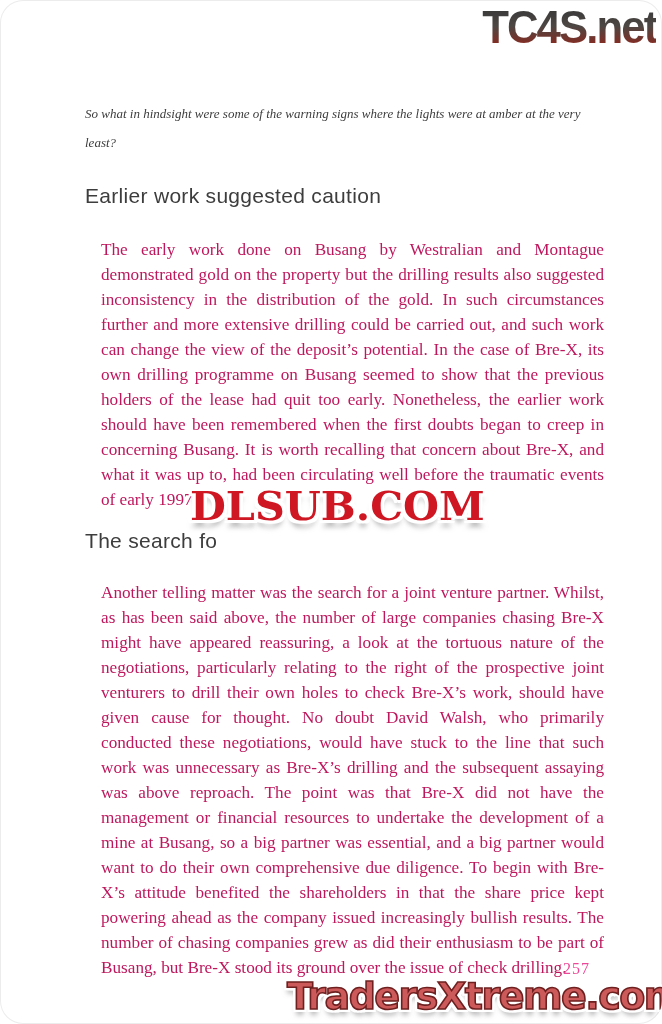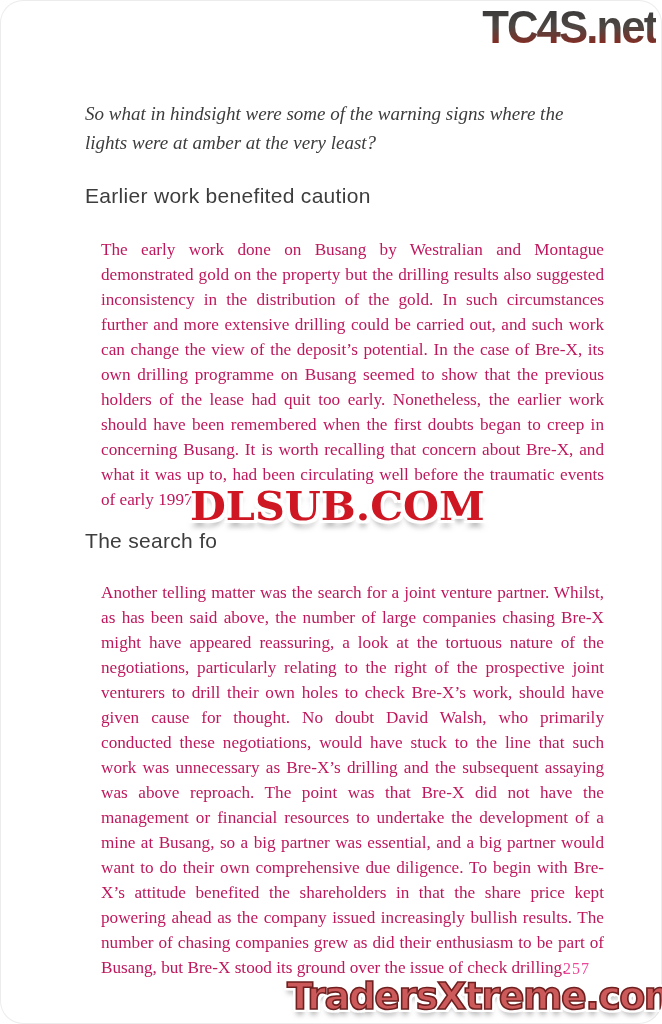--- a/index.html
+++ b/index.html
@@ -36,21 +36,21 @@
     font-size:15.5px;
     color:#4b4b4b;
     letter-spacing:0.4px;
     font-weight:300;
   }
 
   
   .lead-italic {
     position:absolute; top:99px; left:85px; width:503px;
     font-style:italic;
-    font-size:19px; line-height:29px;
+    font-size:13px; line-height:29px;
     color:#3c3c3c;
   }
 
   .section-heading {
     position:absolute; left:85px;
     margin:0;
     font-family:"Liberation Sans", sans-serif;
     font-weight:400;
     font-size:21px;
     color:#3d3d3d;
@@ -117,21 +117,21 @@
 </head>
 <body>
 
 <div class="page">
 
   <div class="tc4s-logo">TC4S.net</div>
 
 
   <div class="lead-italic">So what in hindsight were some of the warning signs where the lights were at amber at the very least?</div>
 
-  <h1 id="heading-1" class="section-heading">Earlier work benefited caution</h1>
+  <h1 id="heading-1" class="section-heading">Earlier work suggested caution</h1>
 
   <p id="para-1" class="body-para">The early work done on Busang by Westralian and Montague demonstrated gold on the property but the drilling results also suggested inconsistency in the distribution of the gold. In such circumstances further and more extensive drilling could be carried out, and such work can change the view of the deposit’s potential. In the case of Bre-X, its own drilling programme on Busang seemed to show that the previous holders of the lease had quit too early. Nonetheless, the earlier work should have been remembered when the first doubts began to creep in concerning Busang. It is worth recalling that concern about Bre-X, and what it was up to, had been circulating well before the traumatic events of early 1997.</p>
 
   <h1 id="heading-2" class="section-heading">The search fo</h1>
 
   <div class="dlsub-logo">DLSUB.COM</div>
 
   <p id="para-2" class="body-para">Another telling matter was the search for a joint venture partner. Whilst, as has been said above, the number of large companies chasing Bre-X might have appeared reassuring, a look at the tortuous nature of the negotiations, particularly relating to the right of the prospective joint venturers to drill their own holes to check Bre-X’s work, should have given cause for thought. No doubt David Walsh, who primarily conducted these negotiations, would have stuck to the line that such work was unnecessary as Bre-X’s drilling and the subsequent assaying was above reproach. The point was that Bre-X did not have the management or financial resources to undertake the development of a mine at Busang, so a big partner was essential, and a big partner would want to do their own comprehensive due diligence. To begin with Bre-X’s attitude benefited the shareholders in that the share price kept powering ahead as the company issued increasingly bullish results. The number of chasing companies grew as did their enthusiasm to be part of Busang, but Bre-X stood its ground over the issue of check drilling.</p>
 
   <div class="page-number">257</div>

